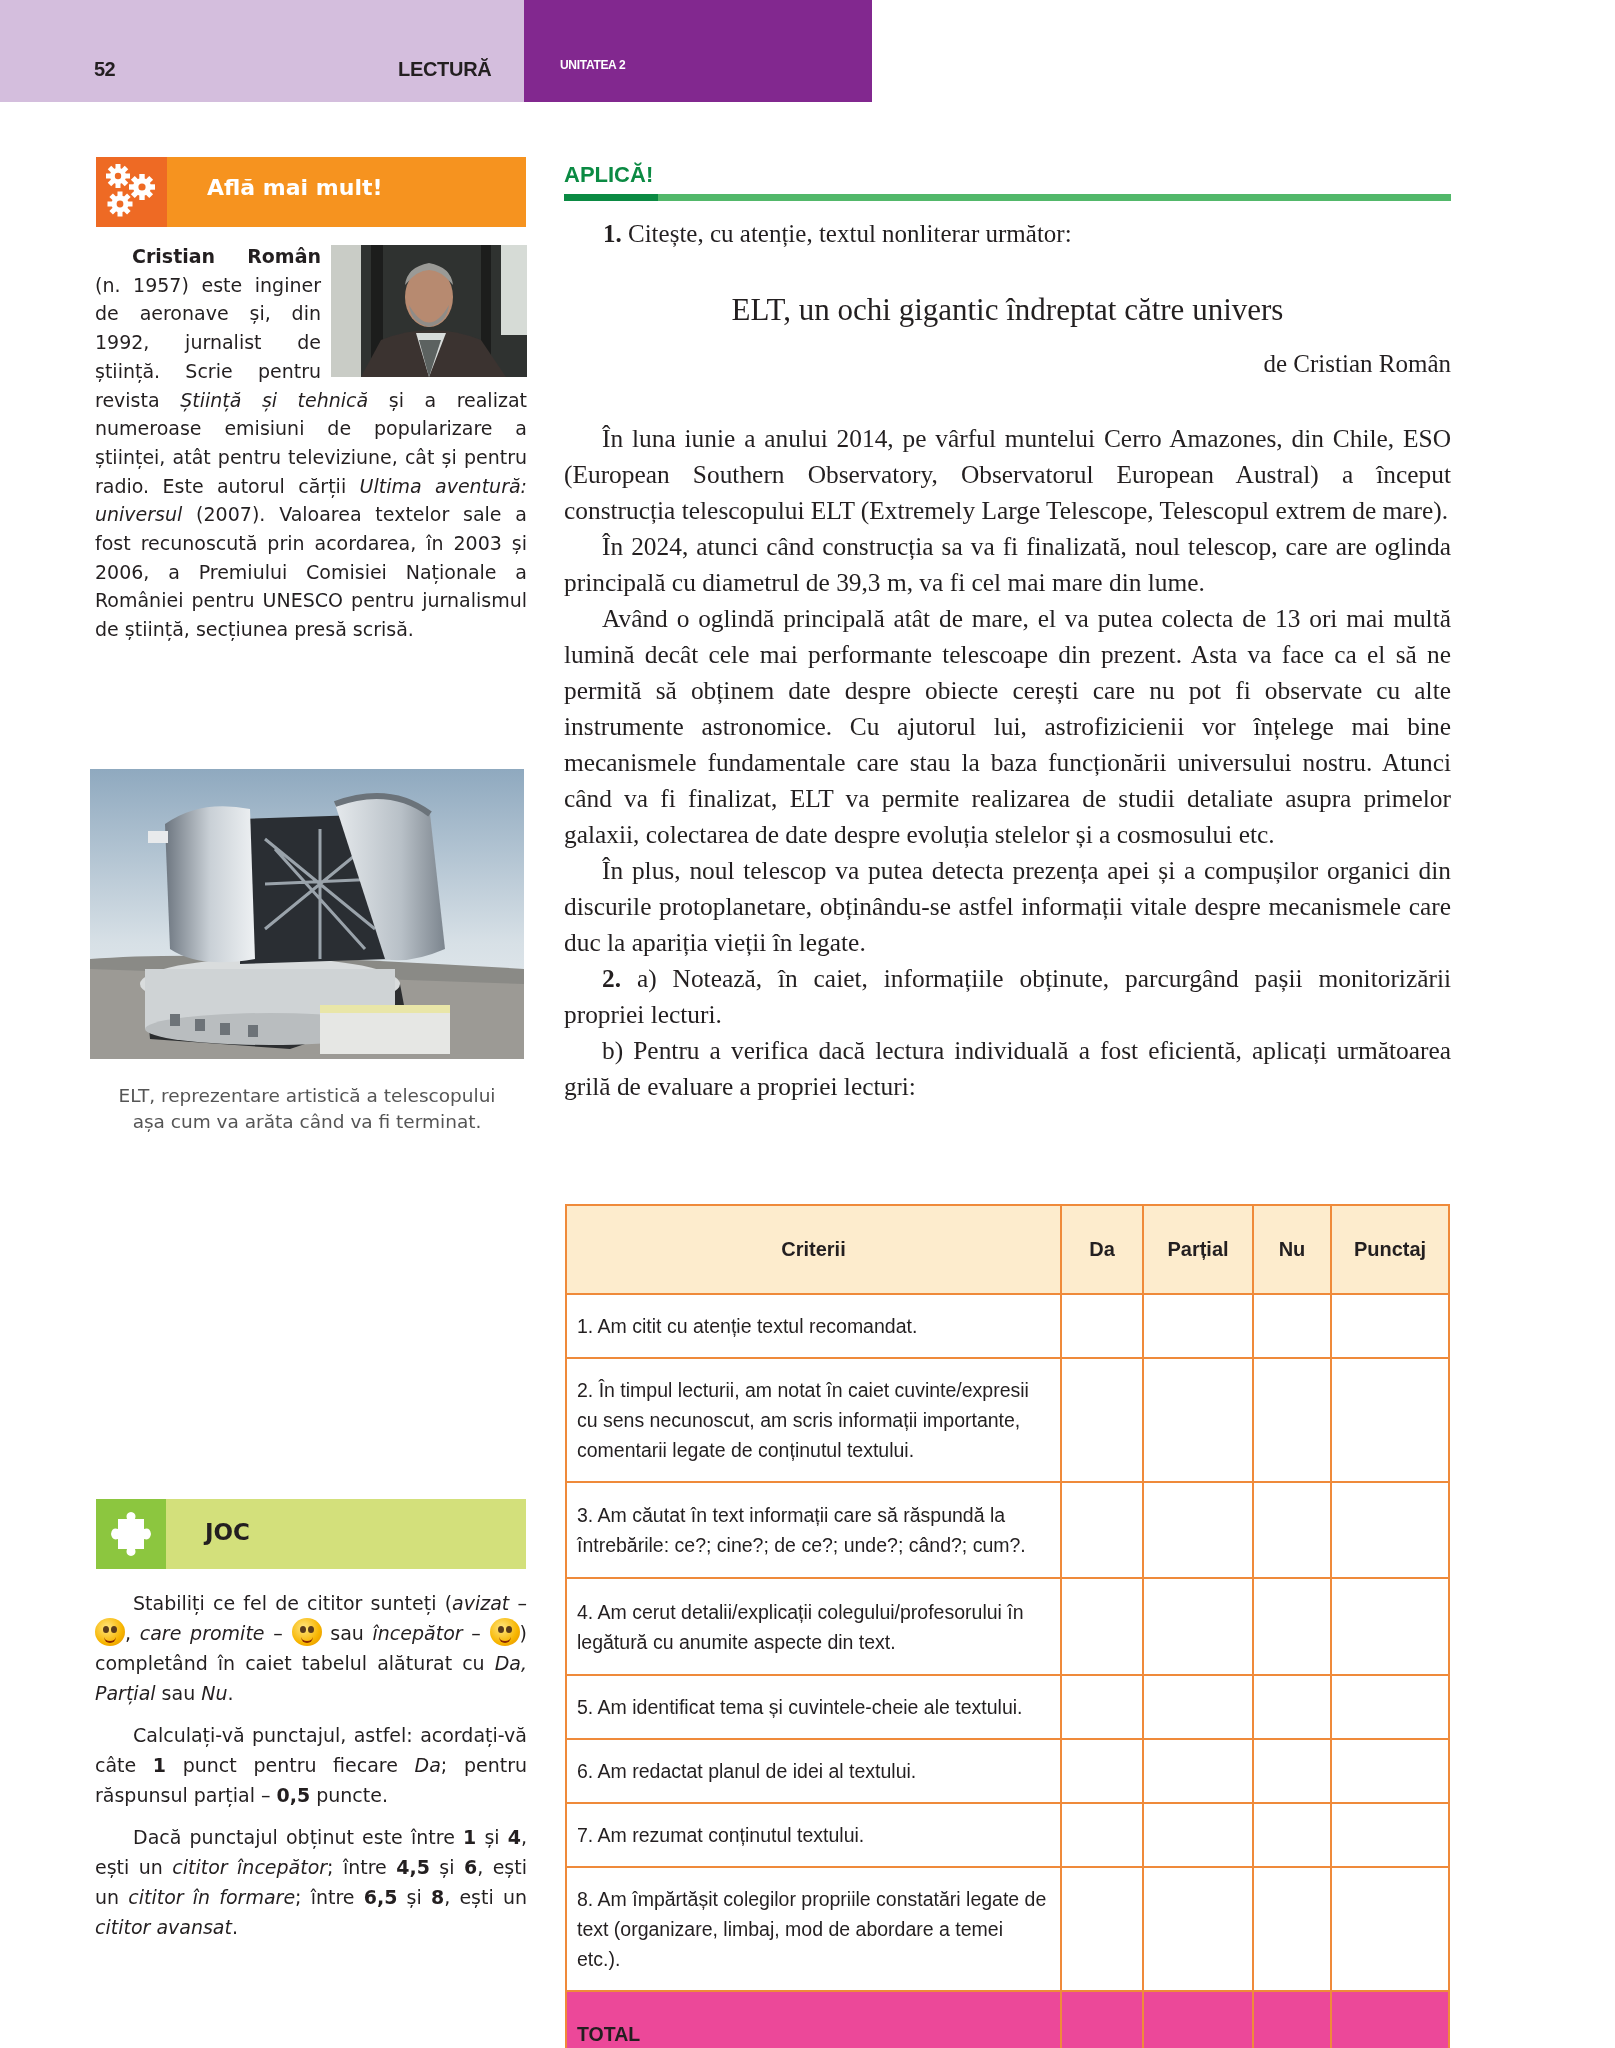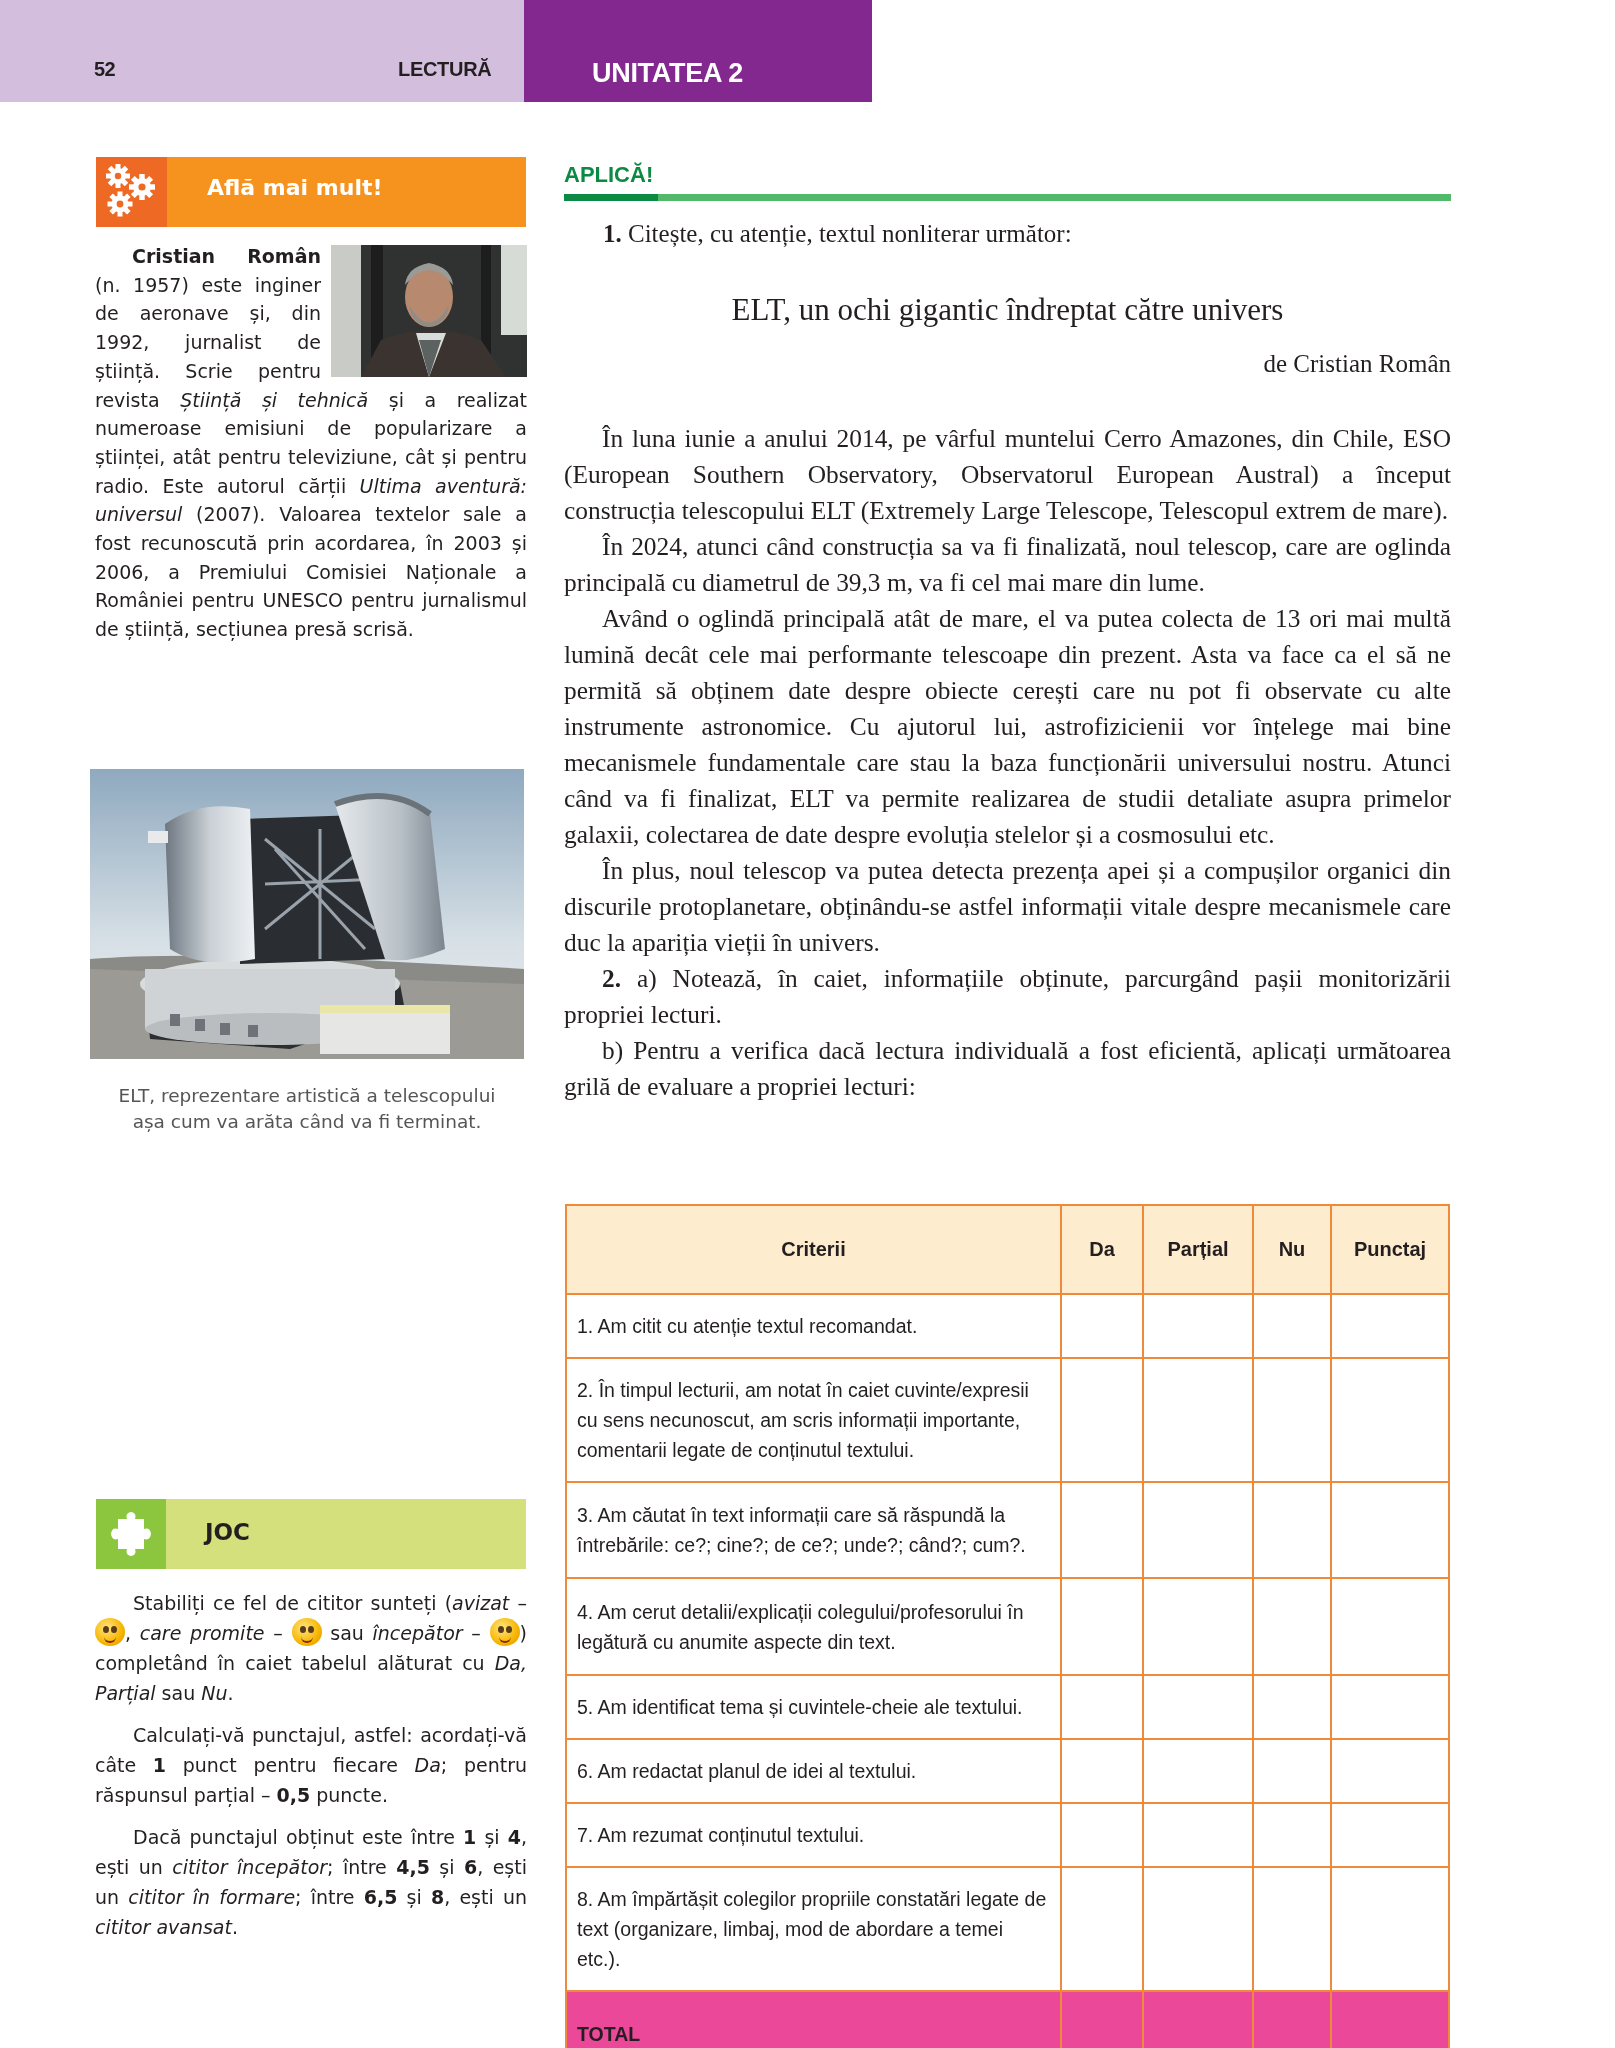--- a/index.html
+++ b/index.html
@@ -3,21 +3,21 @@
 <meta charset="utf-8">
 <style>
   html, body { margin: 0; padding: 0; background: #ffffff; }
   body { width: 1615px; height: 2048px; position: relative; overflow: hidden; font-family: "DejaVu Sans", sans-serif; color: #231f20; }
 
   
   .hdr-left { position: absolute; left: 0; top: 0; width: 524px; height: 102px; background: #d4bedd; }
   .hdr-right { position: absolute; left: 524px; top: 0; width: 348px; height: 102px; background: #82288f; }
   .hdr-num { position: absolute; left: 94px; top: 58px; font-family: "Liberation Sans", sans-serif; font-weight: bold; font-size: 20px; color: #231f20; letter-spacing: -0.5px; }
   .hdr-lect { position: absolute; left: 398px; top: 58px; font-family: "Liberation Sans", sans-serif; font-weight: bold; font-size: 20px; color: #231f20; letter-spacing: -0.3px; }
-  .hdr-unit { position: absolute; left: 560px; top: 58px; font-family: "Liberation Sans", sans-serif; font-weight: bold; font-size: 27px; color: #ffffff; letter-spacing: -0.3px; margin-left: 32px; }
+  .hdr-unit { position: absolute; left: 560px; top: 58px; font-family: "Liberation Sans", sans-serif; font-weight: bold; font-size: 12px; color: #ffffff; letter-spacing: -0.3px; }
 
   
   .afla { position: absolute; left: 96px; top: 157px; width: 430px; height: 70px; background: #f6931f; }
   .afla-icon { position: absolute; left: 0; top: 0; width: 71px; height: 70px; background: #ee6a24; }
   .afla-title { position: absolute; left: 111px; top: 18px; font-family: "DejaVu Sans", sans-serif; font-weight: bold; font-size: 22px; color: #ffffff; }
 
   .bio { position: absolute; left: 95px; top: 242px; width: 432px; font-size: 19px; line-height: 28.7px; color: #231f20; text-align: justify; }
   .bio .lead { text-indent: 37px; }
   .bio b { font-weight: bold; }
   .photo { float: right; width: 196px; height: 132px; margin: 3px 0 6px 10px; background: #3a3d3a; position: relative; overflow: hidden; }
@@ -198,21 +198,21 @@
 <div class="aplica-bar-dark"></div>
 
 <div class="q1 serif"><b>1.</b><span> Citește, cu atenție, textul nonliterar următor:</span></div>
 <div class="art-title serif">ELT, un ochi gigantic îndreptat către univers</div>
 <div class="art-author serif">de Cristian Român</div>
 
 <div class="article serif">
   <p>În luna iunie a anului 2014, pe vârful muntelui Cerro Amazones, din Chile, ESO (European Southern Observatory, Observatorul European Austral) a început construcția telescopului ELT (Extremely Large Telescope, Telescopul extrem de mare).</p>
   <p>În 2024, atunci când construcția sa va fi finalizată, noul telescop, care are oglinda principală cu diametrul de 39,3 m, va fi cel mai mare din lume.</p>
   <p>Având o oglindă principală atât de mare, el va putea colecta de 13 ori mai multă lumină decât cele mai performante telescoape din prezent. Asta va face ca el să ne permită să obținem date despre obiecte cerești care nu pot fi observate cu alte instrumente astronomice. Cu ajutorul lui, astrofizicienii vor înțelege mai bine mecanismele fundamentale care stau la baza funcționării universului nostru. Atunci când va fi finalizat, ELT va permite realizarea de studii detaliate asupra primelor galaxii, colectarea de date despre evoluția stelelor și a cosmosului etc.</p>
-  <p>În plus, noul telescop va putea detecta prezența apei și a compușilor organici din discurile protoplanetare, obținându-se astfel informații vitale despre mecanismele care duc la apariția vieții în univers.</p>
+  <p>În plus, noul telescop va putea detecta prezența apei și a compușilor organici din discurile protoplanetare, obținându-se astfel informații vitale despre mecanismele care duc la apariția vieții în legate.</p>
   <p><b>2.</b><span> a) Notează, în caiet, informațiile obținute, parcurgând pașii monitorizării propriei lecturi.</span></p>
   <p>b) Pentru a verifica dacă lectura individuală a fost eficientă, aplicați următoarea grilă de evaluare a propriei lecturi:</p>
 </div>
 
 <table class="grid">
   <tbody>
       <tr>
     <th>Criterii</th>
     <th class="c-da">Da</th>
     <th class="c-par">Parțial</th>

